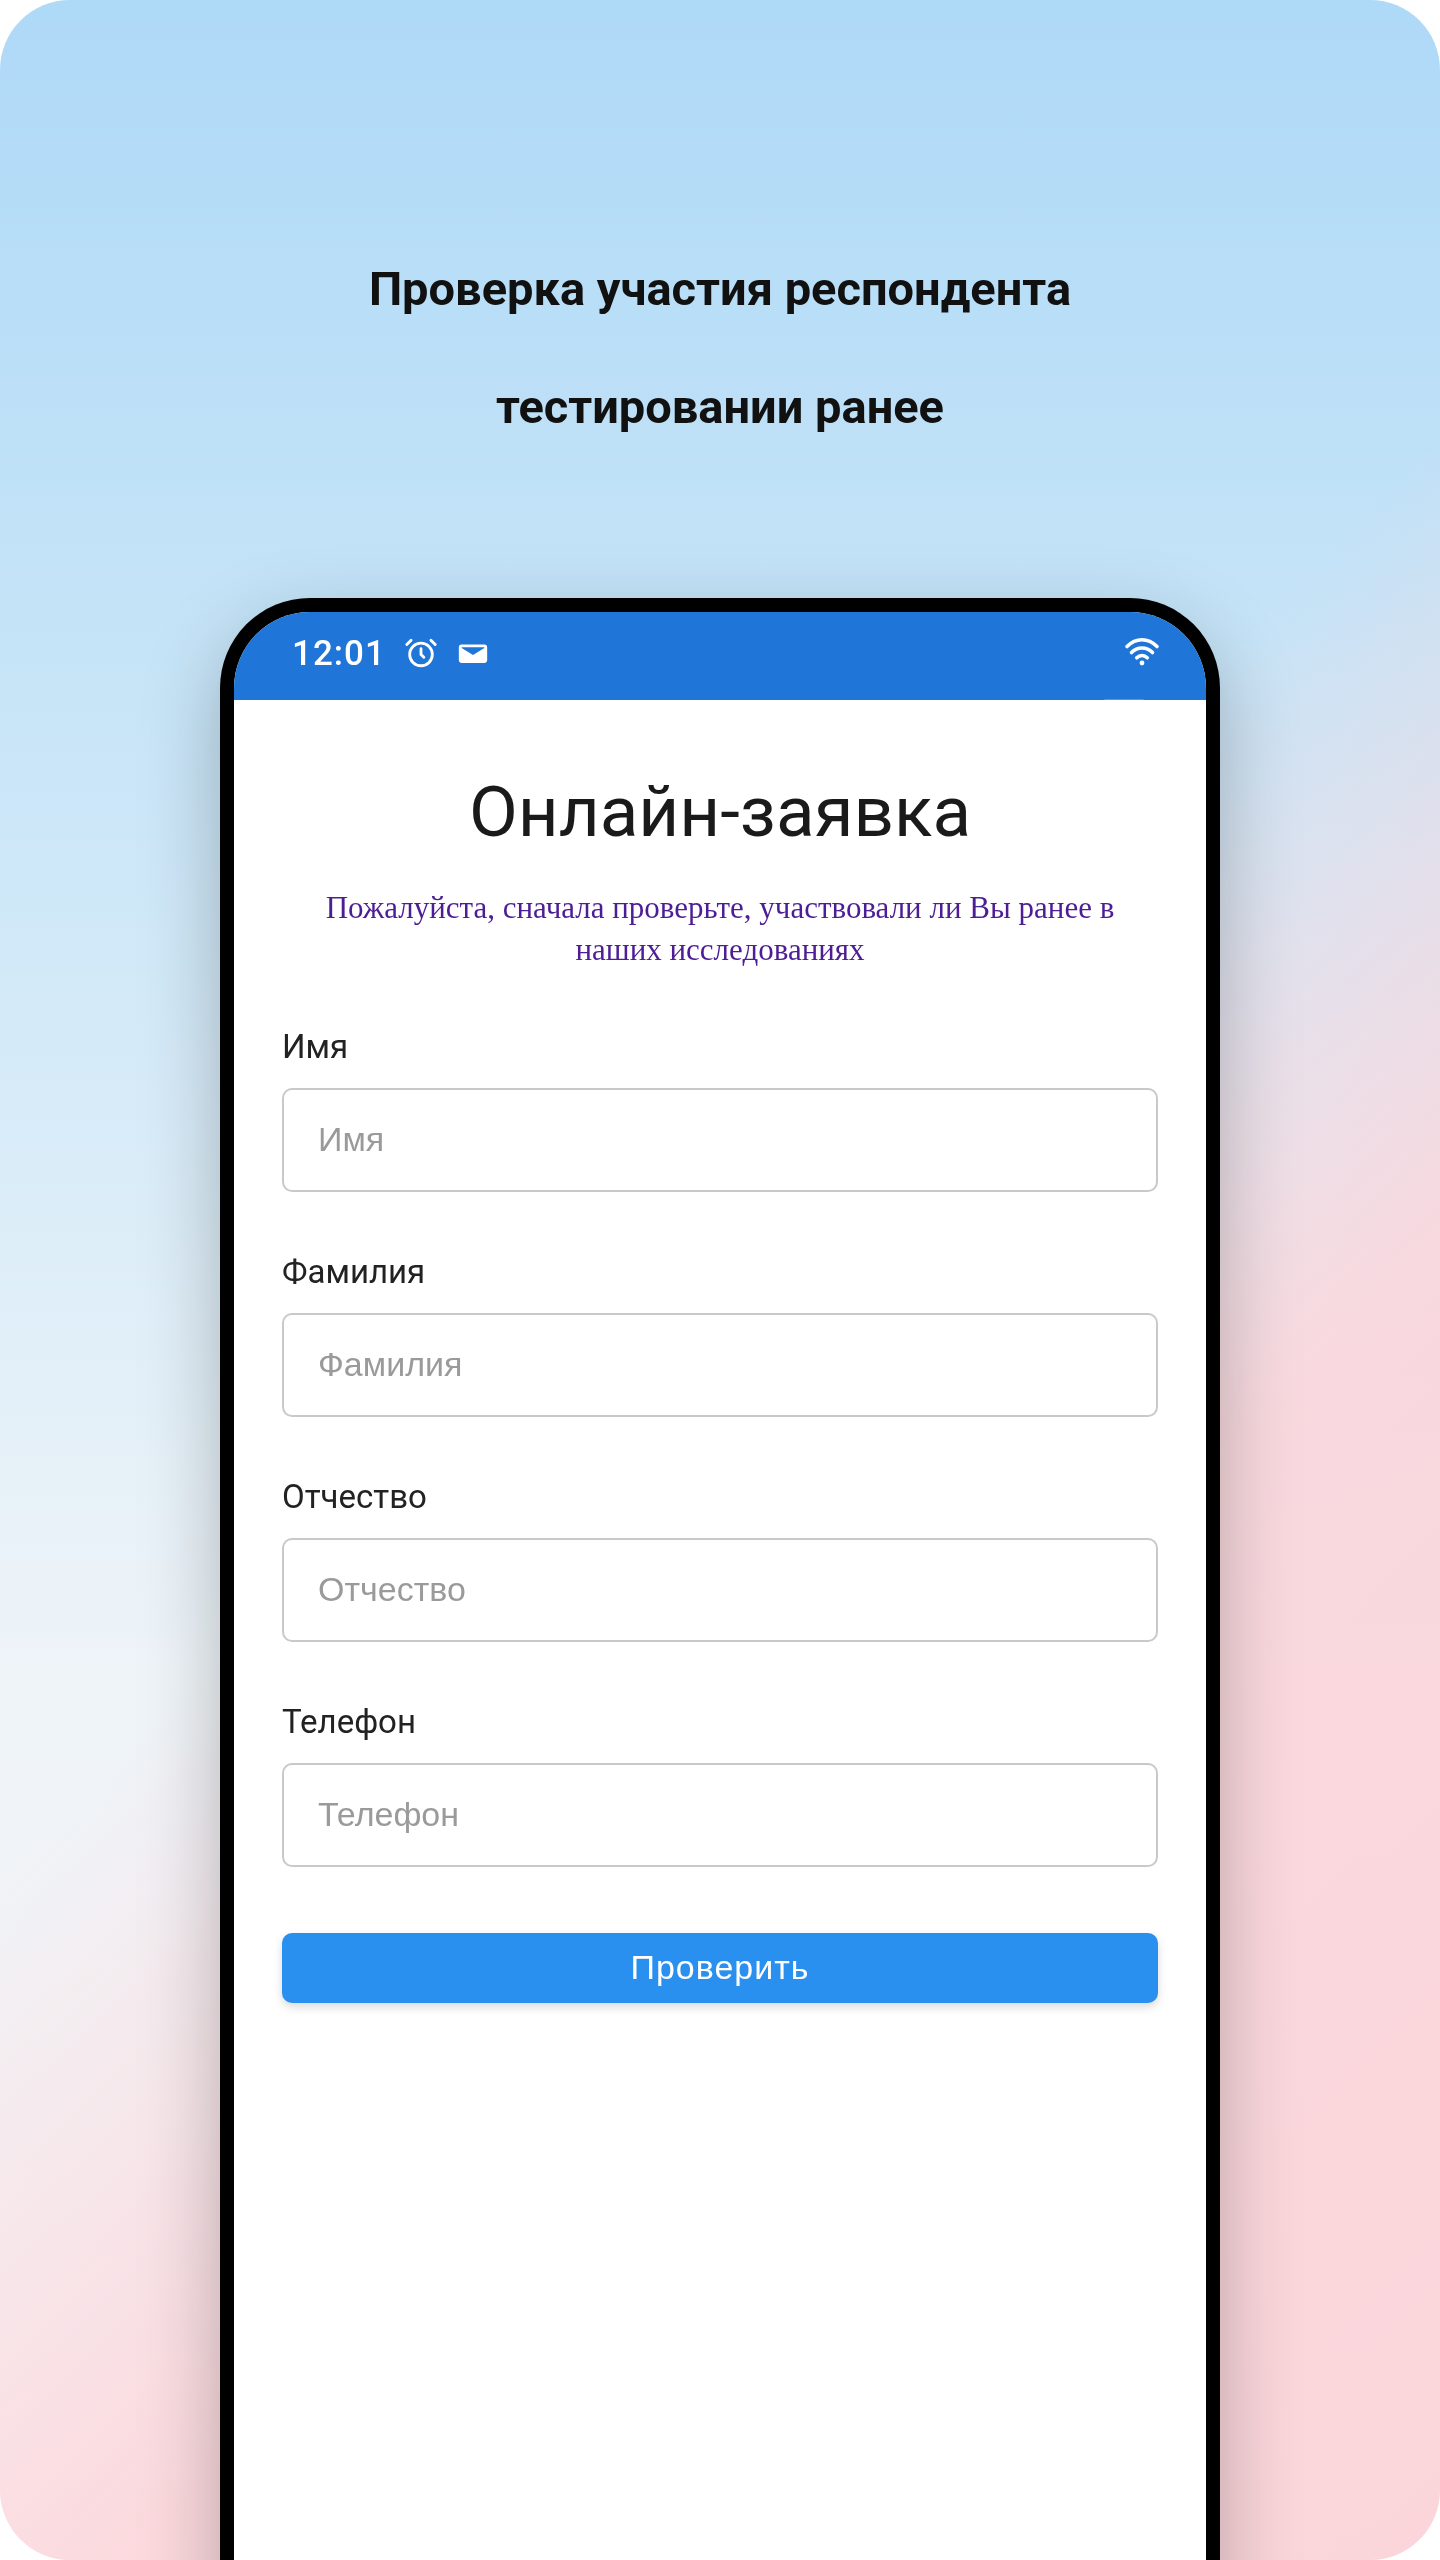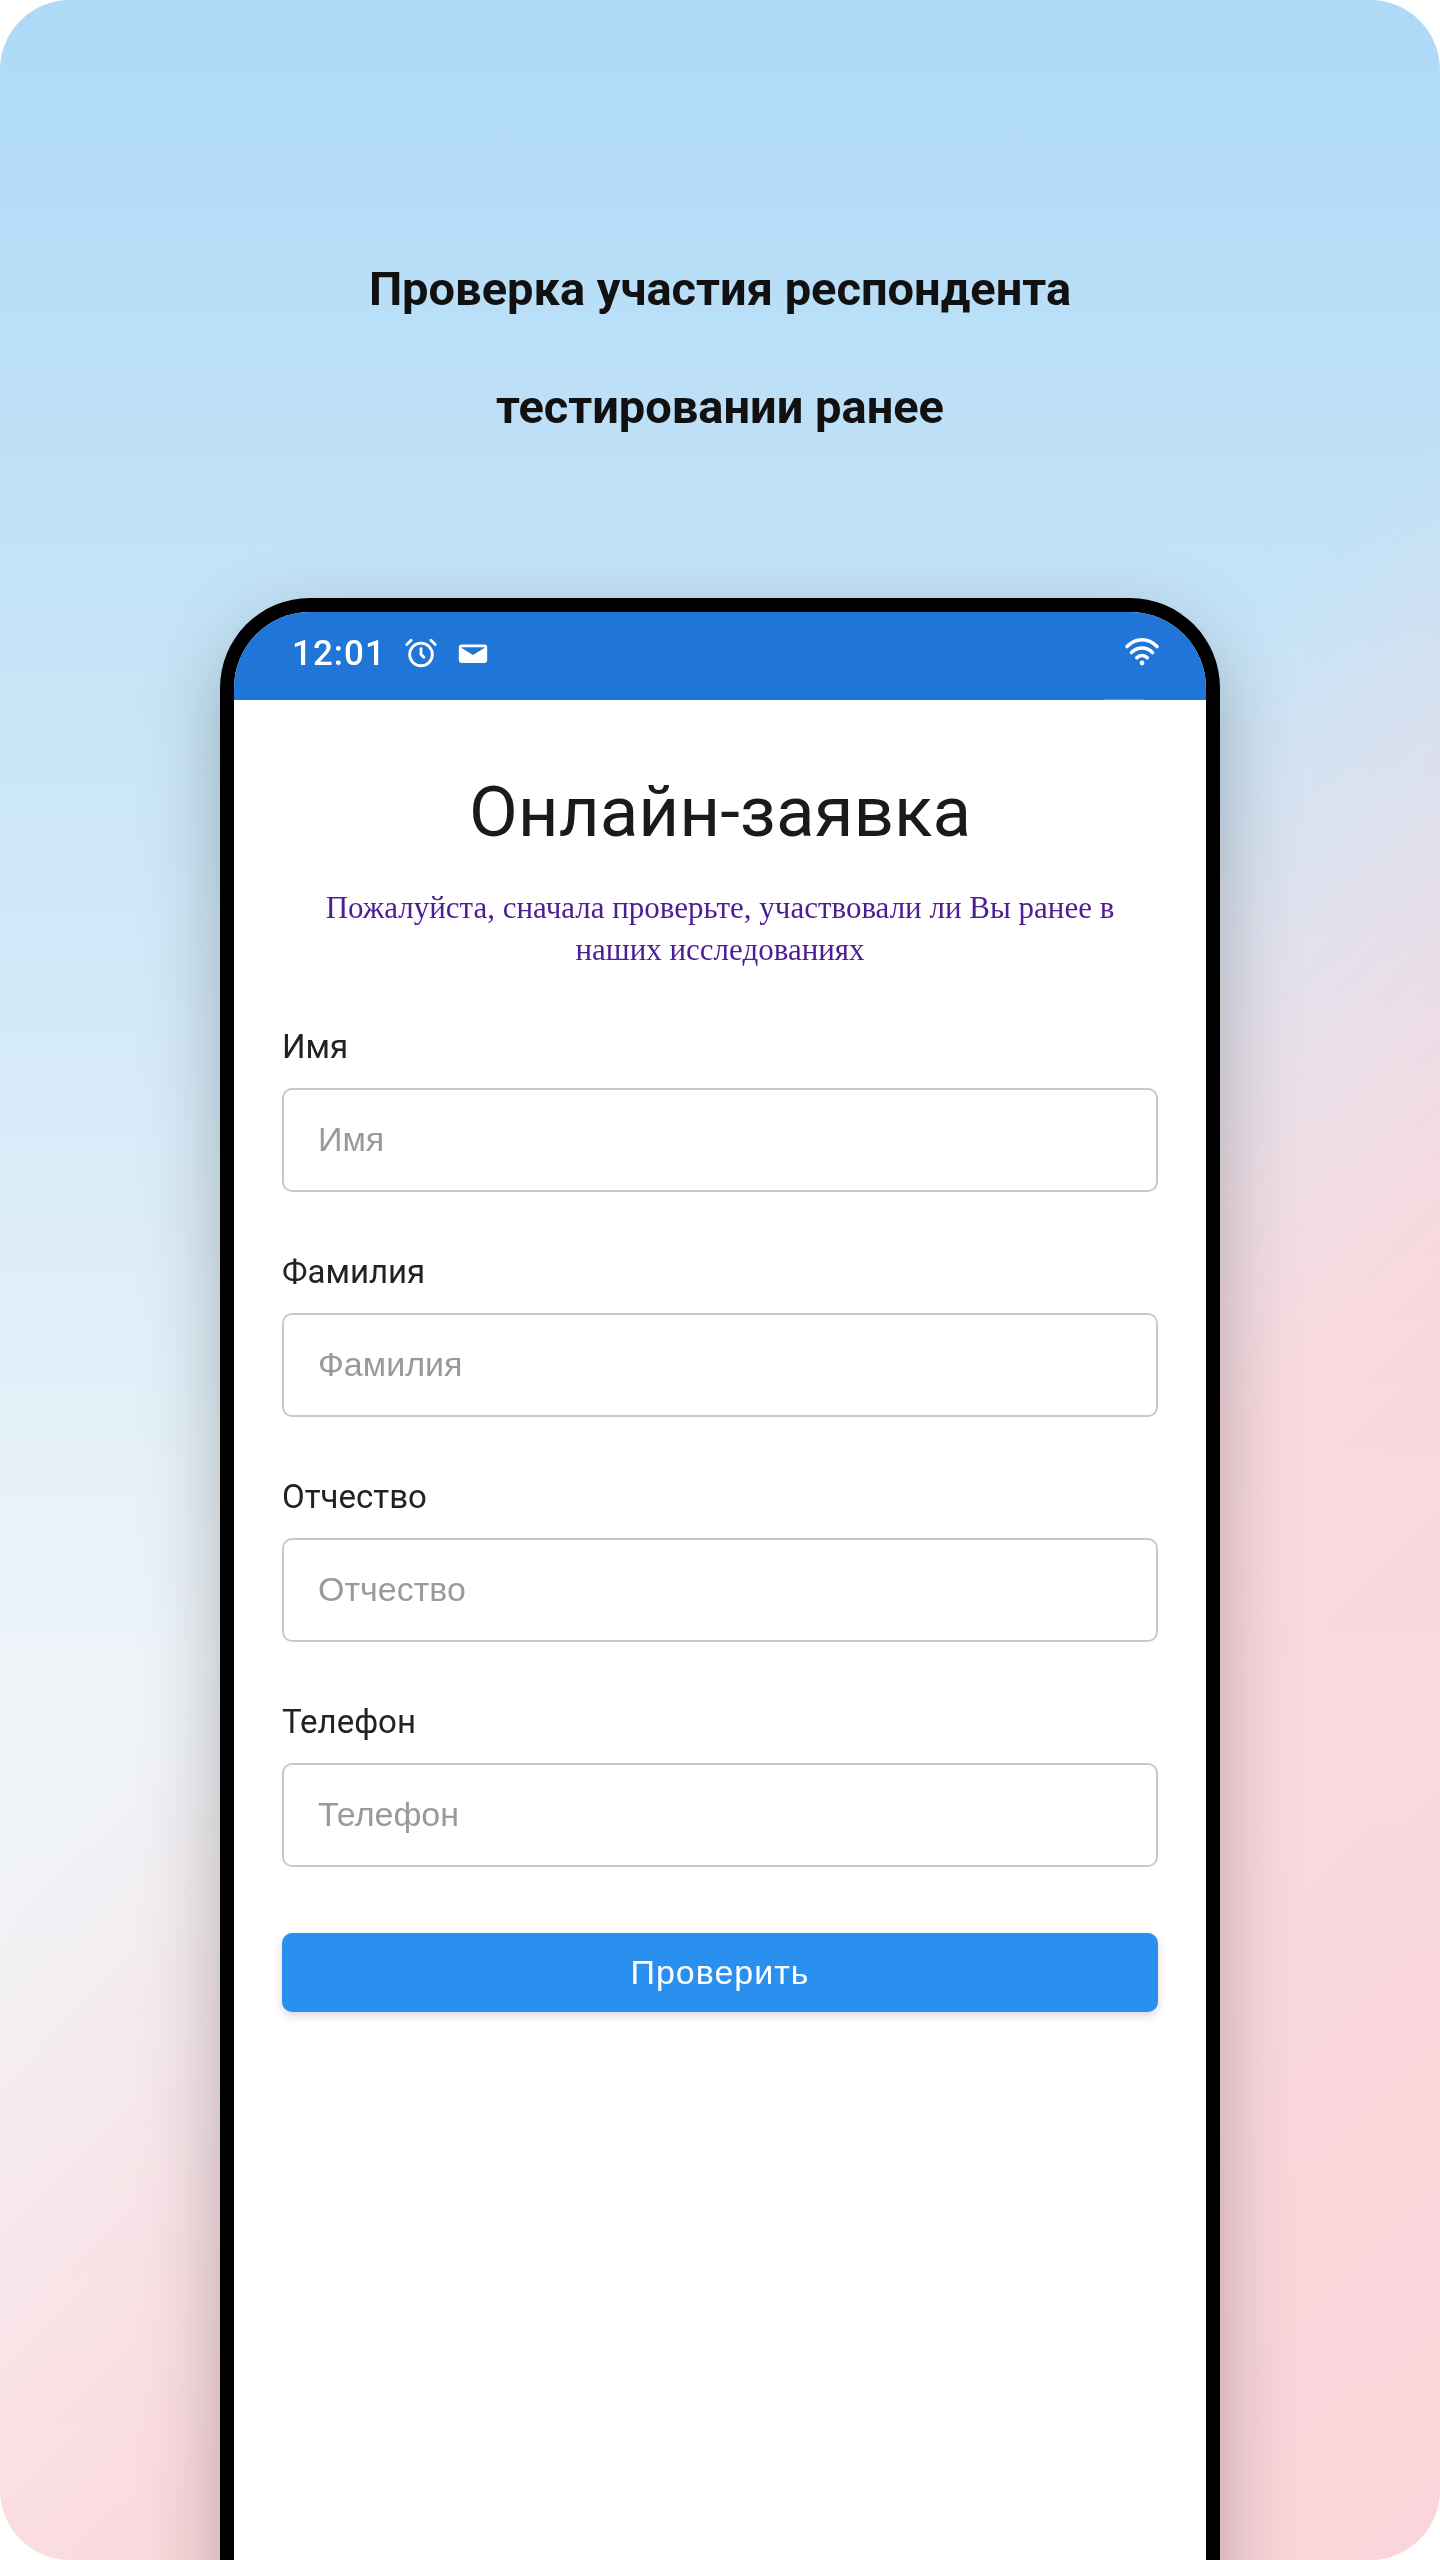--- a/index.html
+++ b/index.html
@@ -131,21 +131,21 @@
     padding: 0 34px;
     color: #111;
     background: #fff;
     outline: none;
   }
   .form-input::placeholder { color: #9a9a9a; }
 
   .submit-btn {
     margin-top: 6px;
     width: 100%;
-    height: 79px;
+    height: 70px;
     border: none;
     border-radius: 10px;
     background: #2a90ef;
     color: #fff;
     font-size: 34px;
     font-weight: 500;
     letter-spacing: 1px;
     cursor: pointer;
     box-shadow: 0 4px 10px rgba(0,0,0,0.15);
   }

